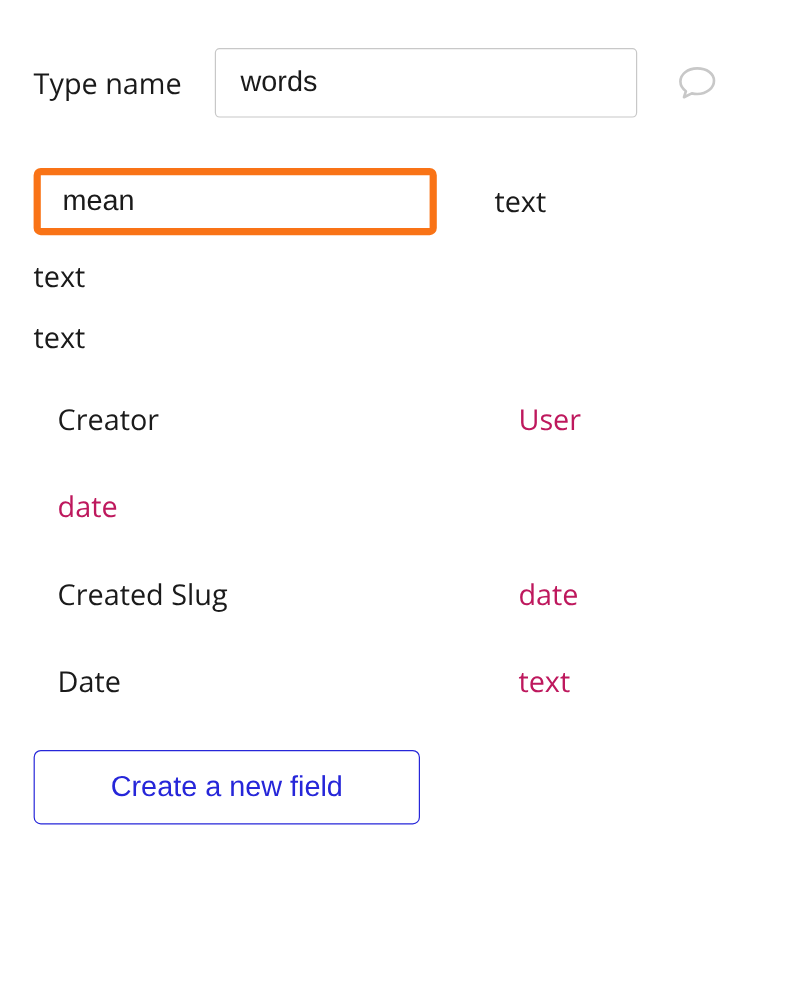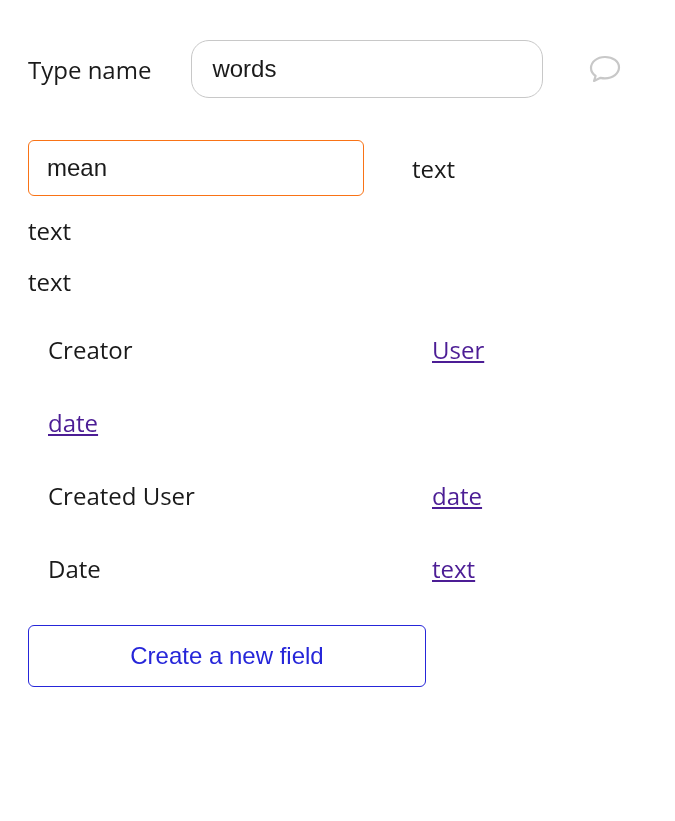--- a/index.html
+++ b/index.html
@@ -11,32 +11,32 @@
       font-family: -apple-system, BlinkMacSystemFont, "Segoe UI", "Open Sans", sans-serif;
       background: #fff;
       width: 675px;
       height: 821px;
       padding: 40px 28px;
       color: #1a1a1a;
     }
     .header-row {
       display: flex;
       align-items: center;
-      gap: 40px;
+      gap: 28px;
       margin-bottom: 42px;
     }
     .type-name-label {
       font-size: 24px;
       color: #1a1a1a;
     }
     .type-name-input {
       flex: 0 0 330px;
       height: 58px;
       border: 1px solid #c8c8c8;
-      border-radius: 18px;
+      border-radius: 4px;
       padding: 0 20px;
       font-size: 24px;
       color: #1a1a1a;
       outline: none;
     }
     .speech-icon {
       width: 36px;
       height: 36px;
       display: flex;
       align-items: center;
@@ -45,21 +45,21 @@
     }
     .field-row {
       display: flex;
       align-items: center;
       margin-bottom: 18px;
       gap: 48px;
     }
     .field-input {
       width: 336px;
       height: 56px;
-      border: 1px solid #f97316;
+      border: 6px solid #f97316;
       border-radius: 6px;
       padding: 0 18px;
       font-size: 24px;
       color: #1a1a1a;
       outline: none;
     }
     .field-type {
       font-size: 24px;
       color: #1a1a1a;
     }
@@ -74,26 +74,25 @@
       margin-top: 35px;
     }
     .readonly-label {
       width: 336px;
       font-size: 24px;
       color: #1a1a1a;
       padding-left: 20px;
     }
     .readonly-type {
       font-size: 24px;
-      color: #4c1d95;
+      color: #be185d;
       padding-left: 20px;
-      text-decoration: underline;
     }
     .create-button {
-      width: 398px;
+      width: 322px;
       height: 62px;
       border: 1.5px solid #2626d9;
       border-radius: 6px;
       background: #fff;
       color: #2626d9;
       font-size: 24px;
       cursor: pointer;
       margin-top: 22px;
       display: flex;
       align-items: center;
@@ -128,21 +127,21 @@
 
 <div class="readonly-section">
   <div class="readonly-row">
     <span class="readonly-label">Creator</span>
     <span class="readonly-type">User</span>
   </div>
   <div class="readonly-row">
     <span class="readonly-type">date</span>
   </div>
   <div class="readonly-row">
-    <span class="readonly-label">Created User</span>
+    <span class="readonly-label">Created Slug</span>
     <span class="readonly-type">date</span>
   </div>
   <div class="readonly-row">
     <span class="readonly-label">Date</span>
     <span class="readonly-type">text</span>
   </div>
 </div>
 
 <button class="create-button">
   <span>Create a new field</span>

